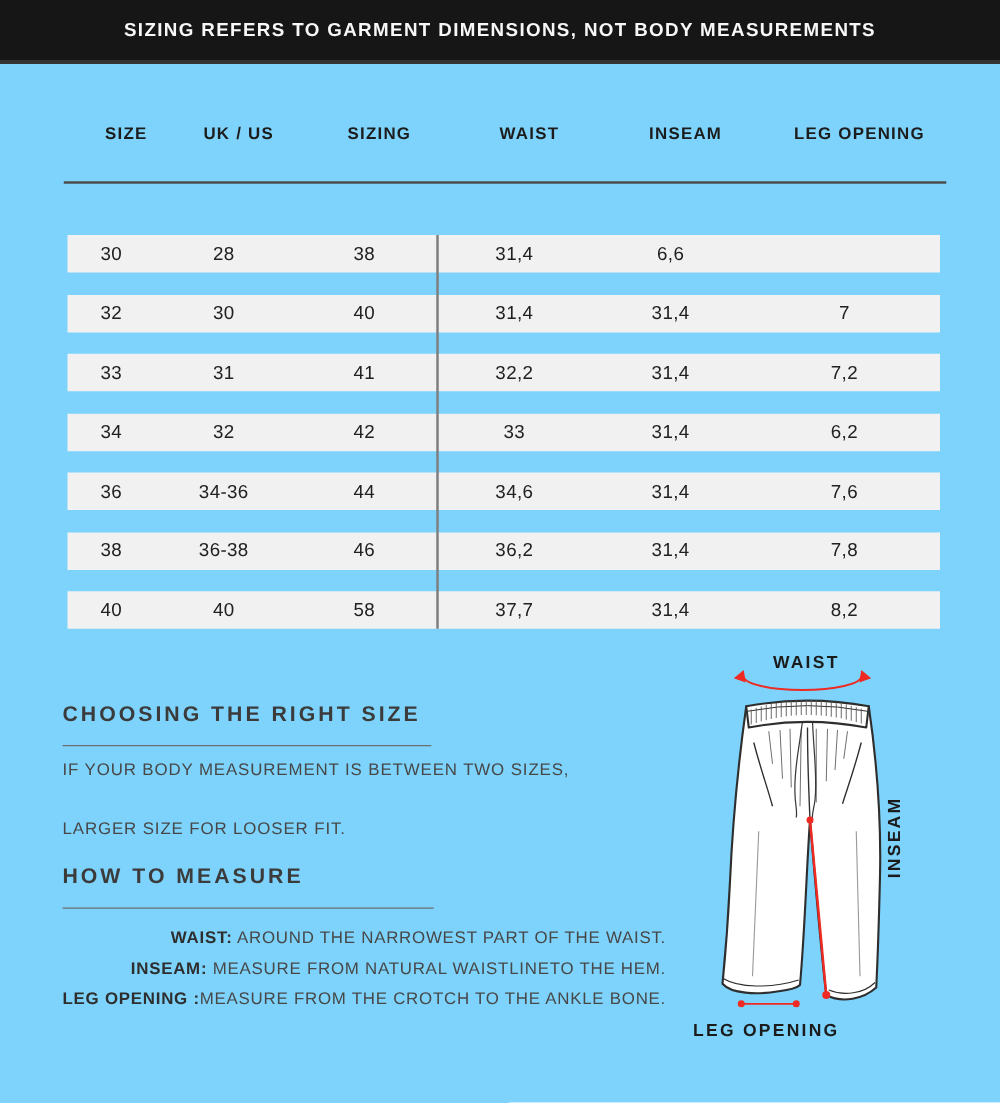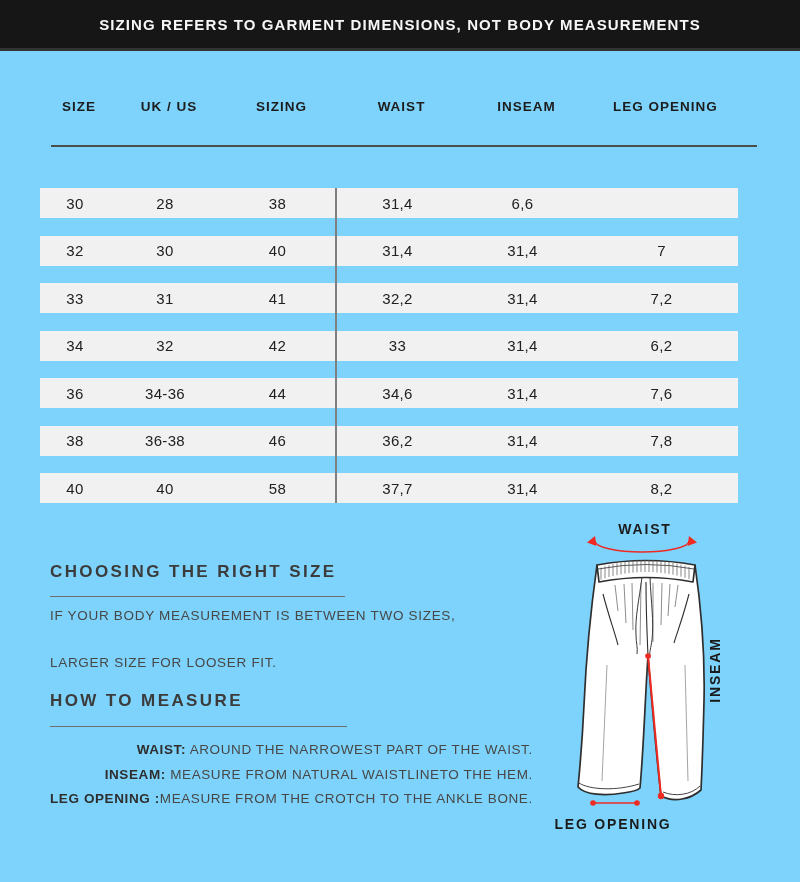--- a/index.html
+++ b/index.html
@@ -5,27 +5,27 @@
   html,body{margin:0;padding:0;background:#ffffff;}
   #page{position:relative;width:800px;height:882px;background:#7dd3fc;overflow:hidden;
         font-family:Liberation Sans, sans-serif;color:#202020;}
 
   
   .banner{position:absolute;left:0;top:0;width:800px;height:48px;background:#161616;
           border-bottom:3px solid #333333;display:flex;align-items:center;justify-content:center;}
   .banner span{color:#f7f7f7;font-size:15px;font-weight:bold;letter-spacing:1.1px;white-space:nowrap;}
 
   
-  .thead{position:absolute;left:44px;top:96px;width:698px;height:20px;display:grid;
+  .thead{position:absolute;left:66px;top:96px;width:698px;height:20px;display:grid;
          grid-template-columns:70px 110px 115px 125px 125px 153px;}
   .thead div{display:flex;align-items:center;justify-content:center;
              font-size:13.5px;font-weight:bold;letter-spacing:1px;color:#1c1c1c;white-space:nowrap;}
   .head-rule{position:absolute;left:51px;top:145px;width:706px;height:2px;background:#4d4d4d;}
 
-  .tbody{position:absolute;left:40px;top:188px;width:698px;height:315px;}
+  .tbody{position:absolute;left:54px;top:188px;width:698px;height:315px;}
   .trow{width:698px;height:30px;margin-bottom:17.5px;background:#f1f1f1;display:grid;
         grid-template-columns:70px 110px 115px 125px 125px 153px;}
   .trow div{display:flex;align-items:center;justify-content:center;
             font-size:15px;color:#212121;letter-spacing:0.3px;}
   .vdivider{position:absolute;left:295px;top:0;width:2px;height:315px;background:#7f7f7f;}
 
   
   .sec-head{position:absolute;left:50px;font-size:17px;font-weight:bold;
             letter-spacing:2.4px;color:#3b3b3b;white-space:nowrap;}
   .sec-rule{position:absolute;left:50px;height:1px;background:#6e6e6e;}

